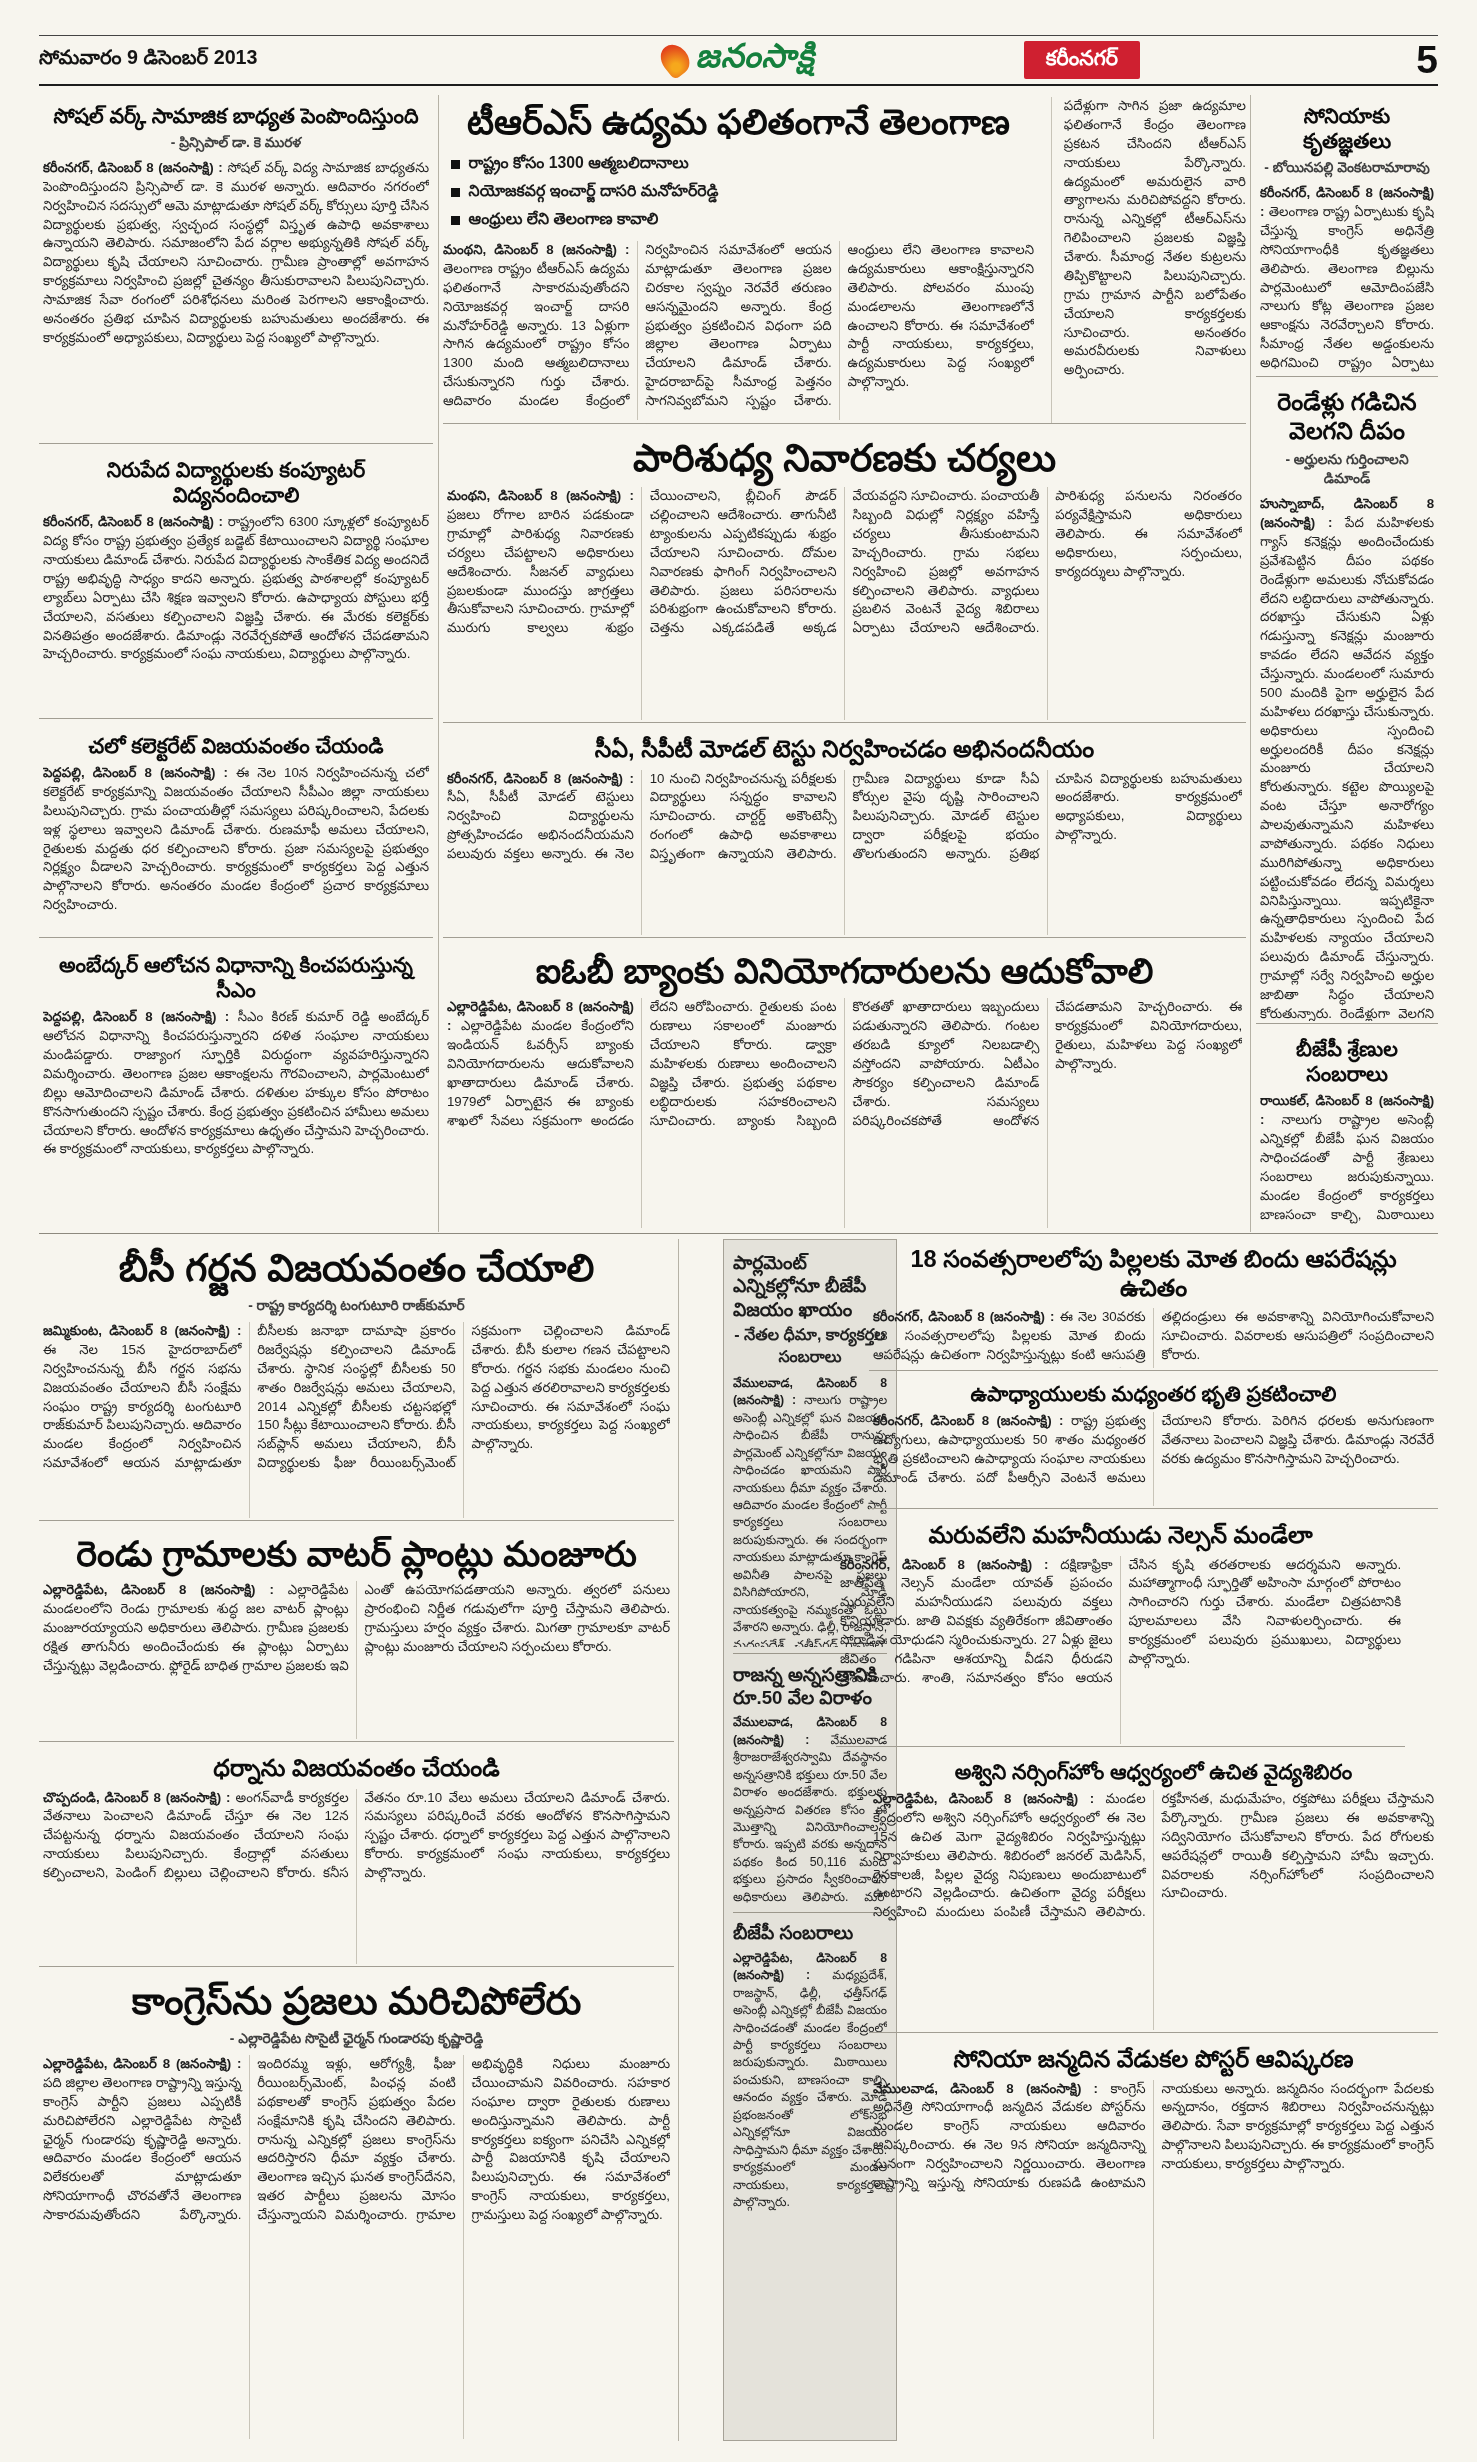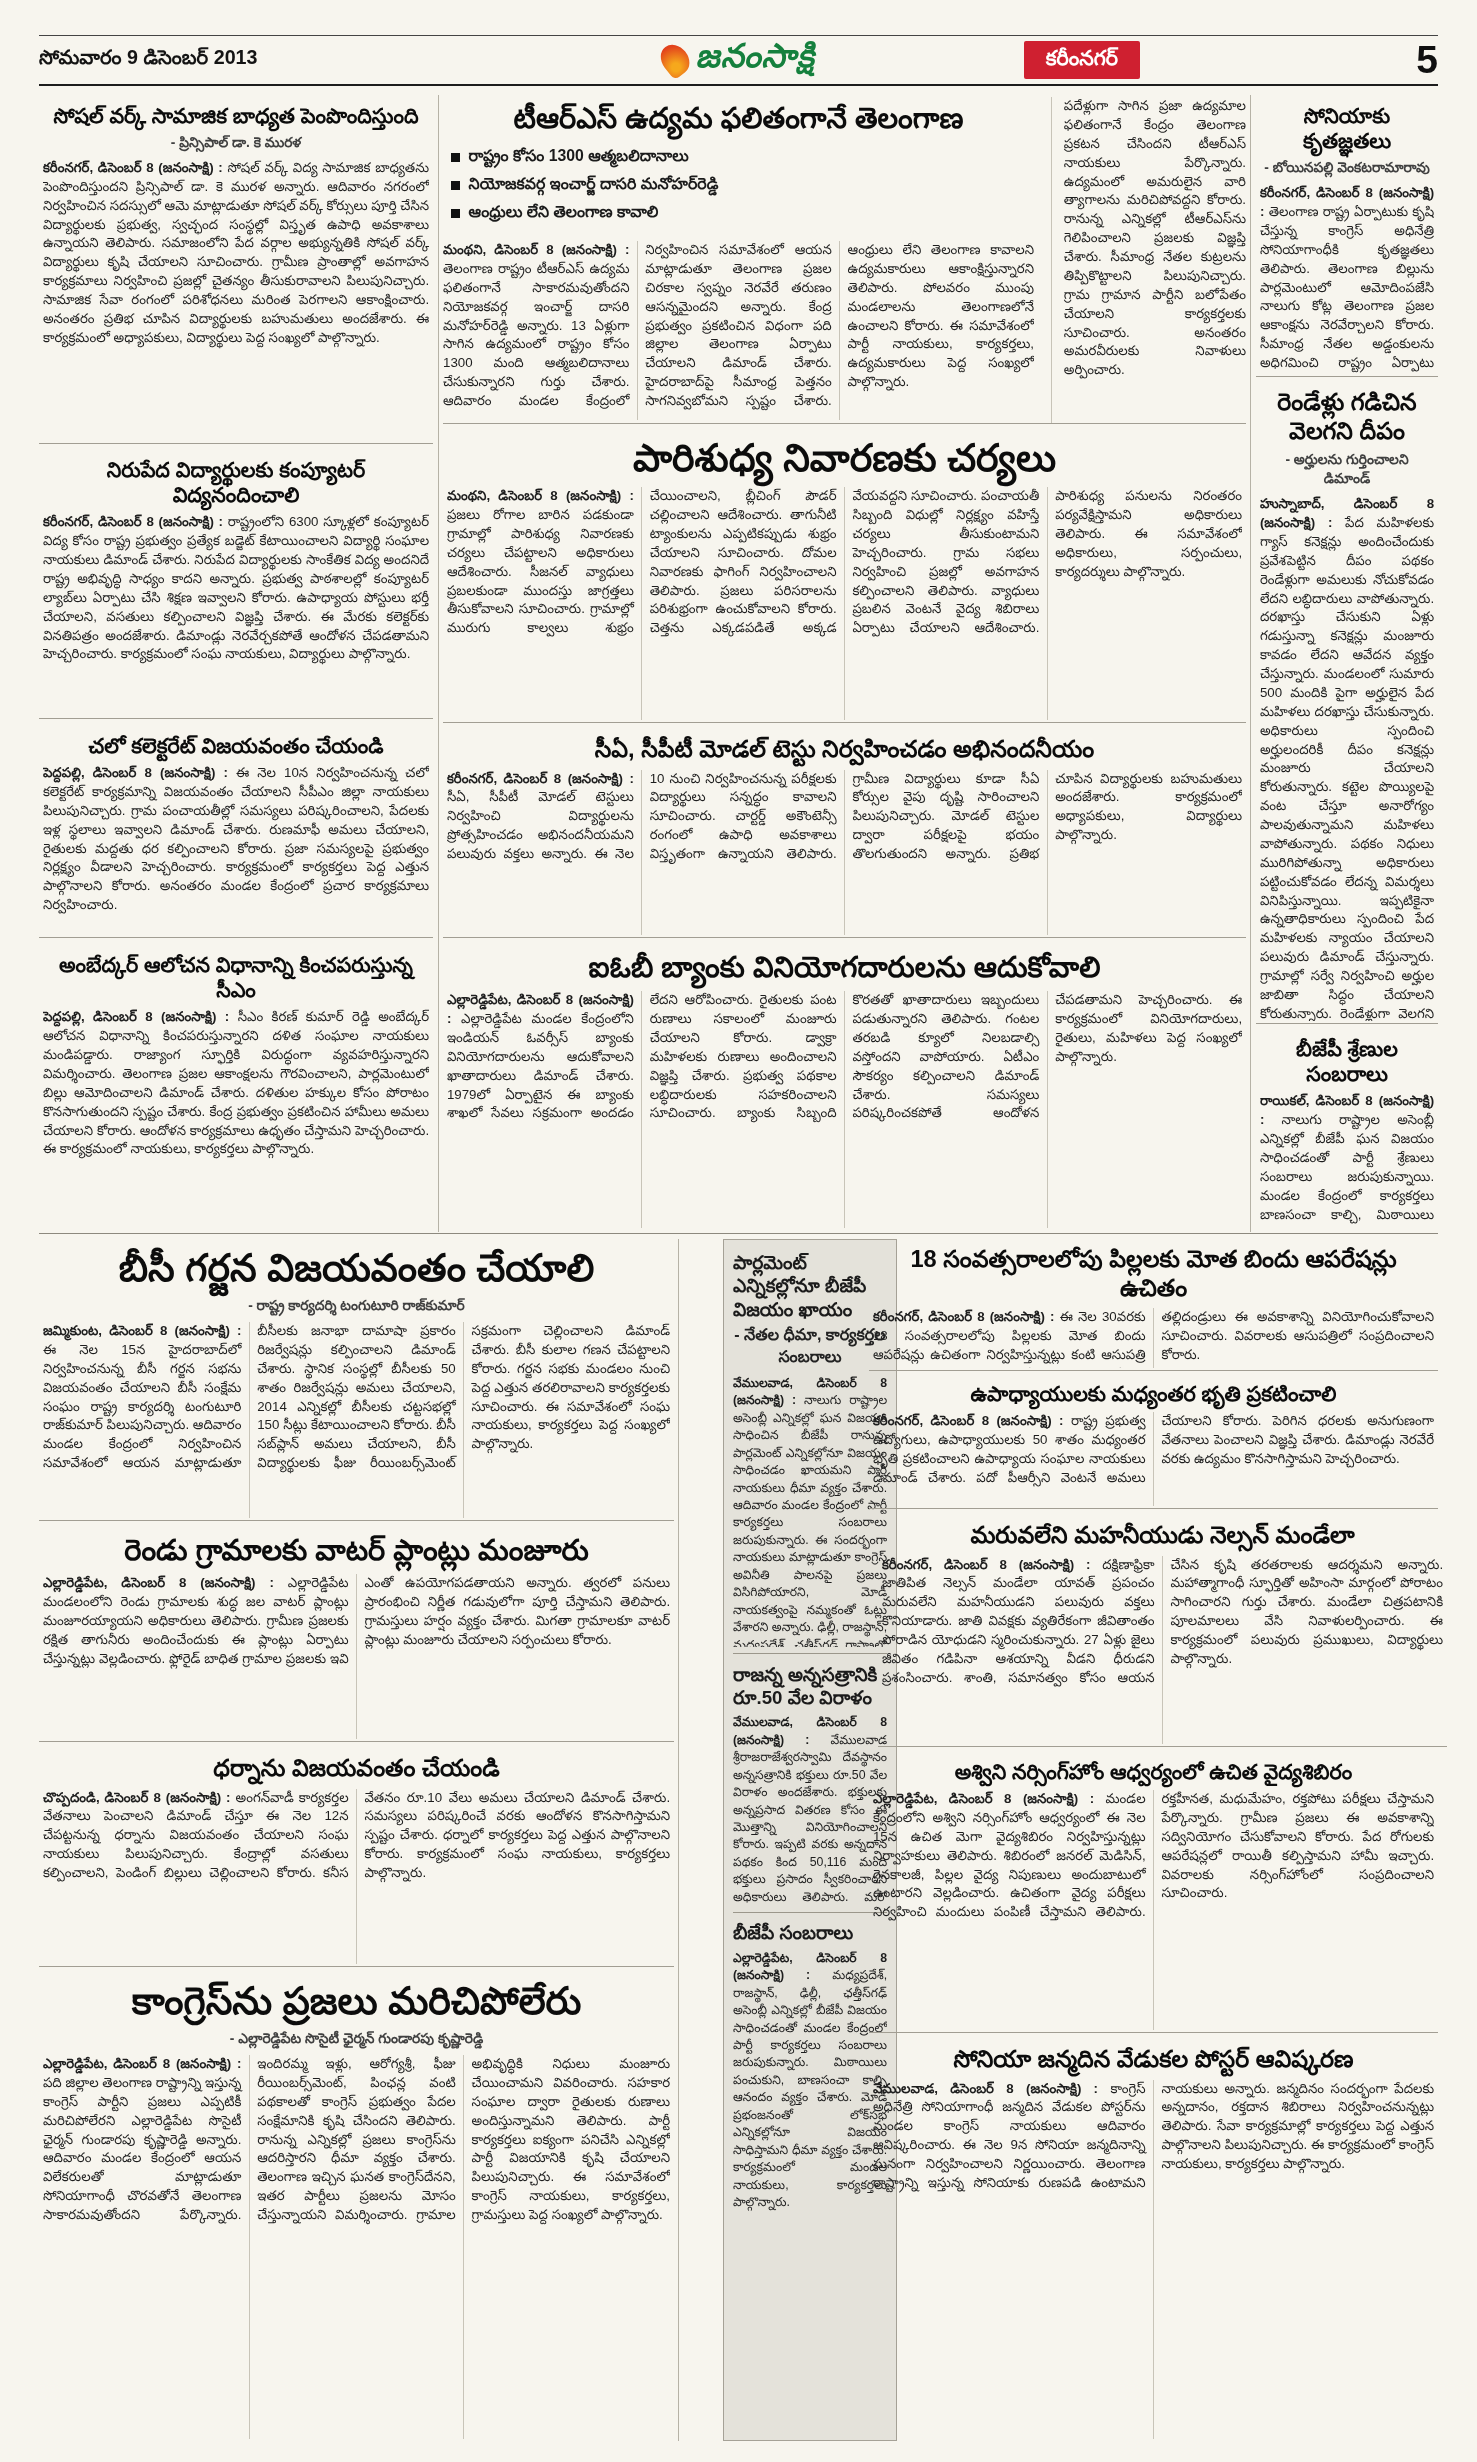--- a/index.html
+++ b/index.html
@@ -25,21 +25,21 @@
 
   
   .vrule { position:absolute; width:1px; background:#b6b2a6; }
   .hrule { position:absolute; height:1px; background:#8d897e; }
 
   
   .art { position:absolute; overflow:hidden; display:flex; flex-direction:column; padding:2px 3.9px; }
   .rule-b { border-bottom:1px solid #a29e93; }
   .art h2 { font-weight:bold; color:#0c0c0c; text-align:center; line-height:1.22; padding:3.9px 2px 5.9px; }
   .h-xl { font-size:38px; }
-  .h-lg { font-size:29px; }
+  .h-lg { font-size:35px; }
   .h-md { font-size:23.6px; }
   .h-sm { font-size:20.7px; }
   .byline { text-align:center; font-weight:bold; font-size:13.8px; padding:1px 3.9px 4.9px; color:#404040; }
   .body { flex:1; text-align:justify; font-size:13.3px; line-height:1.42; overflow:hidden; color:#1e1e1e; }
   .dateline { font-weight:bold; }
   .cols-2 { column-count:2; column-gap:15.8px; column-rule:1px solid #c8c4b8; }
   .cols-3 { column-count:3; column-gap:15.8px; column-rule:1px solid #c8c4b8; }
   .cols-4 { column-count:4; column-gap:15.8px; column-rule:1px solid #c8c4b8; }
 
   
@@ -194,21 +194,21 @@
   <article class="art rule-b" style="left:869px;top:1239px;width:569px;height:132px;">
     <h2 class="h-md">18 సంవత్సరాలలోపు పిల్లలకు మోత బిందు ఆపరేషన్లు ఉచితం</h2>
     <div class="body cols-2"><span class="dateline">కరీంనగర్, డిసెంబర్ 8 (జనంసాక్షి) :</span> <span>ఈ నెల 30వరకు 18 సంవత్సరాలలోపు పిల్లలకు మోత బిందు ఆపరేషన్లు ఉచితంగా నిర్వహిస్తున్నట్లు కంటి ఆసుపత్రి నిర్వాహకులు తెలిపారు. కంటి సమస్యలున్న పిల్లల తల్లిదండ్రులు ఈ అవకాశాన్ని వినియోగించుకోవాలని సూచించారు. వివరాలకు ఆసుపత్రిలో సంప్రదించాలని కోరారు.</span></div>
   </article>
 
   <article class="art rule-b" style="left:869px;top:1375px;width:569px;height:134px;">
     <h2 class="h-sm">ఉపాధ్యాయులకు మధ్యంతర భృతి ప్రకటించాలి</h2>
     <div class="body cols-2"><span class="dateline">కరీంనగర్, డిసెంబర్ 8 (జనంసాక్షి) :</span> <span>రాష్ట్ర ప్రభుత్వ ఉద్యోగులు, ఉపాధ్యాయులకు 50 శాతం మధ్యంతర భృతి ప్రకటించాలని ఉపాధ్యాయ సంఘాల నాయకులు డిమాండ్ చేశారు. పదో పీఆర్సీని వెంటనే అమలు చేయాలని కోరారు. పెరిగిన ధరలకు అనుగుణంగా వేతనాలు పెంచాలని విజ్ఞప్తి చేశారు. డిమాండ్లు నెరవేరే వరకు ఉద్యమం కొనసాగిస్తామని హెచ్చరించారు.</span></div>
   </article>
 
-  <article class="art rule-b" style="left:878px;top:1515px;width:569px;height:232px;justify-content:center;">
+  <article class="art rule-b" style="left:836px;top:1515px;width:569px;height:232px;justify-content:center;">
     <h2 class="h-md">మరువలేని మహనీయుడు నెల్సన్ మండేలా</h2>
     <div class="body cols-2"><span class="dateline">కరీంనగర్, డిసెంబర్ 8 (జనంసాక్షి) :</span> <span>దక్షిణాఫ్రికా జాతిపిత నెల్సన్ మండేలా యావత్ ప్రపంచం మరువలేని మహనీయుడని పలువురు వక్తలు కొనియాడారు. జాతి వివక్షకు వ్యతిరేకంగా జీవితాంతం పోరాడిన యోధుడని స్మరించుకున్నారు. 27 ఏళ్లు జైలు జీవితం గడిపినా ఆశయాన్ని వీడని ధీరుడని ప్రశంసించారు. శాంతి, సమానత్వం కోసం ఆయన చేసిన కృషి తరతరాలకు ఆదర్శమని అన్నారు. మహాత్మాగాంధీ స్ఫూర్తితో అహింసా మార్గంలో పోరాటం సాగించారని గుర్తు చేశారు. మండేలా చిత్రపటానికి పూలమాలలు వేసి నివాళులర్పించారు. ఈ కార్యక్రమంలో పలువురు ప్రముఖులు, విద్యార్థులు పాల్గొన్నారు.</span></div>
   </article>
 
   <article class="art rule-b" style="left:869px;top:1753px;width:569px;height:280px;">
     <h2 class="h-sm">అశ్విని నర్సింగ్‌హోం ఆధ్వర్యంలో ఉచిత వైద్యశిబిరం</h2>
     <div class="body cols-2"><span class="dateline">ఎల్లారెడ్డిపేట, డిసెంబర్ 8 (జనంసాక్షి) :</span> <span>మండల కేంద్రంలోని అశ్విని నర్సింగ్‌హోం ఆధ్వర్యంలో ఈ నెల 15న ఉచిత మెగా వైద్యశిబిరం నిర్వహిస్తున్నట్లు నిర్వాహకులు తెలిపారు. శిబిరంలో జనరల్ మెడిసిన్, గైనకాలజీ, పిల్లల వైద్య నిపుణులు అందుబాటులో ఉంటారని వెల్లడించారు. ఉచితంగా వైద్య పరీక్షలు నిర్వహించి మందులు పంపిణీ చేస్తామని తెలిపారు. రక్తహీనత, మధుమేహం, రక్తపోటు పరీక్షలు చేస్తామని పేర్కొన్నారు. గ్రామీణ ప్రజలు ఈ అవకాశాన్ని సద్వినియోగం చేసుకోవాలని కోరారు. పేద రోగులకు ఆపరేషన్లలో రాయితీ కల్పిస్తామని హామీ ఇచ్చారు. వివరాలకు నర్సింగ్‌హోంలో సంప్రదించాలని సూచించారు.</span></div>
   </article>
 
   <article class="art" style="left:869px;top:2039px;width:569px;height:402px;">

